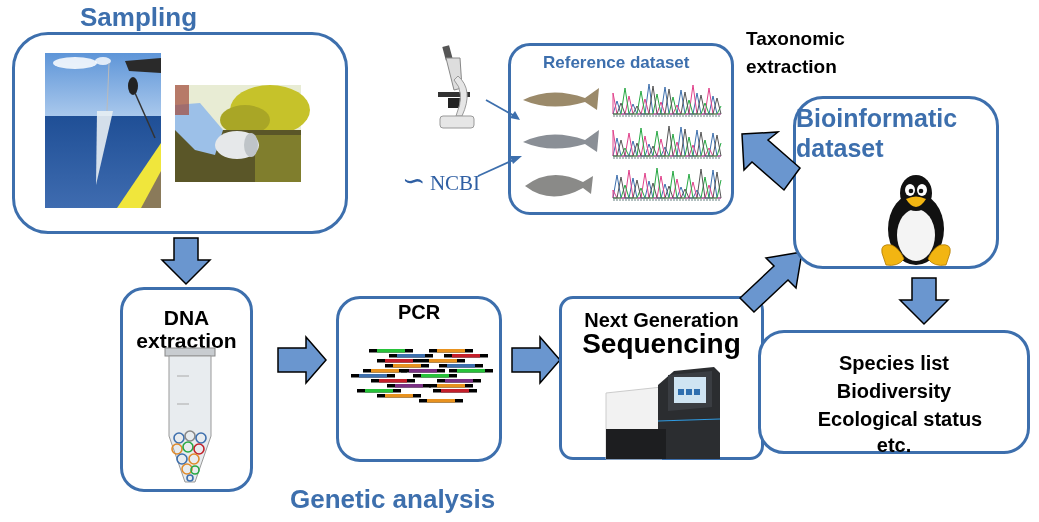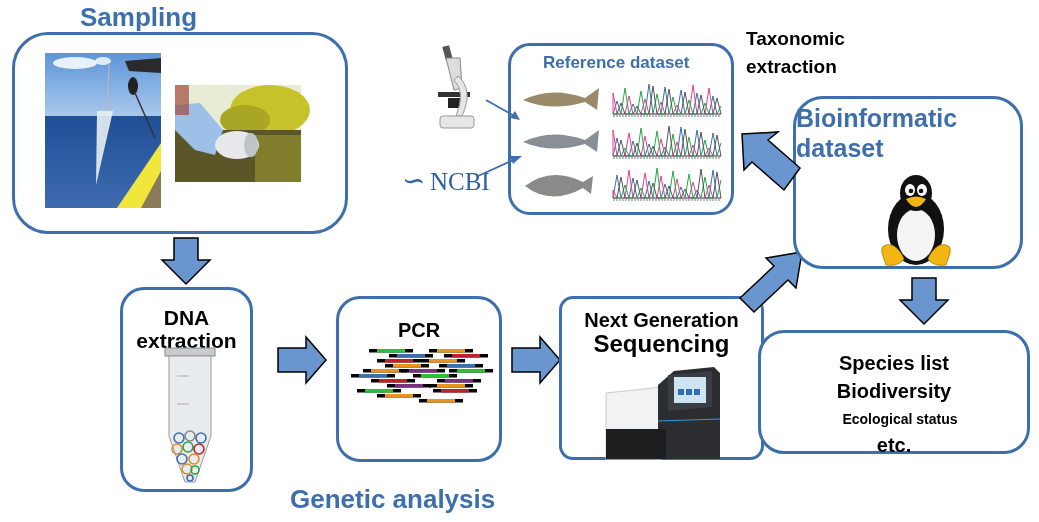--- a/index.html
+++ b/index.html
@@ -80,21 +80,21 @@
       <circle cx="25" cy="130" r="3" stroke="#3d6fad"></circle>
     </g>
   </svg>
 </div>
 
 <svg style="left:276px; top:335px;" width="52" height="52">
   <polygon points="2,13 30,13 30,2 50,25 30,48 30,37 2,37" fill="#6a96cf" stroke="#000" stroke-width="1.5"></polygon>
 </svg>
 
 <div class="box" style="left:336px; top:296px; width:166px; height:166px; border-radius:24px;">
-  <div class="black-title" style="font-size:20px; margin-top:20px;">PCR</div>
+  <div class="black-title" style="font-size:20px; margin-top:2px;">PCR</div>
   <svg id="pcr-reads" style="left:10px; top:50px;" width="150" height="75">
       <g>
         <rect x="20" y="0" width="44" height="3.5" fill="#000"></rect>
         <rect x="28" y="0" width="28" height="3.5" fill="#27c23a"></rect>
       </g>
       <g>
         <rect x="80" y="0" width="44" height="3.5" fill="#000"></rect>
         <rect x="88" y="0" width="28" height="3.5" fill="#e8921f"></rect>
       </g>
       <g>
@@ -177,39 +177,39 @@
 </div>
 
 <svg style="left:510px; top:335px;" width="52" height="52">
   <polygon points="2,13 30,13 30,2 50,25 30,48 30,37 2,37" fill="#6a96cf" stroke="#000" stroke-width="1.5"></polygon>
 </svg>
 
 <div class="abs blue-title" style="left:290px; top:484px; width:260px; font-size:26px;">Genetic analysis</div>
 
 <div class="box" style="left:559px; top:296px; width:205px; height:164px; border-radius:14px;">
   <div class="black-title" style="font-size:20px; margin-top:10px; line-height:23px;">Next Generation</div>
-  <div class="black-title" style="font-size:24px; line-height:23px;">Sequencing</div>
+  <div class="black-title" style="font-size:28px; line-height:23px;">Sequencing</div>
   <svg style="left:40px; top:64px;" width="122" height="96">
     <polygon points="4,30 60,24 60,96 4,96" fill="#f2f2f2" stroke="#ccc" stroke-width="1"></polygon>
     <polygon points="56,22 72,8 112,4 118,10 118,96 56,96" fill="#2b2d30"></polygon>
     <polygon points="66,12 110,8 110,44 66,48" fill="#3a3d42"></polygon>
     <rect x="72" y="14" width="32" height="26" fill="#cfe4f2"></rect>
     <rect x="76" y="26" width="6" height="6" fill="#2f6fb0"></rect>
     <rect x="84" y="26" width="6" height="6" fill="#2f6fb0"></rect>
     <rect x="92" y="26" width="6" height="6" fill="#2f6fb0"></rect>
     <line x1="56" y1="58" x2="118" y2="56" stroke="#2f9ae0" stroke-width="1.2"></line>
     <rect x="4" y="66" width="60" height="30" fill="#1d1e20"></rect>
   </svg>
 </div>
 
 <svg style="left:736px; top:248px;" width="72" height="72">
   <polygon points="4,50 38,18 30,10 66,4 60,40 52,32 18,64" fill="#6a96cf" stroke="#000" stroke-width="1.5"></polygon>
 </svg>
 
-<div class="box" style="left:793px; top:96px; width:230px; height:173px; border-radius:30px;">
+<div class="box" style="left:793px; top:96px; width:206px; height:173px; border-radius:30px;">
   <div class="blue-title" style="font-size:25px; margin-top:4px; line-height:30px;">Bioinformatic</div>
   <div class="blue-title" style="font-size:25px; line-height:30px;">dataset</div>
   <svg style="left:82px; top:74px;" width="76" height="96">
     <ellipse cx="38" cy="56" rx="28" ry="36" fill="#111"></ellipse>
     <ellipse cx="38" cy="62" rx="19" ry="26" fill="#f4f4f4"></ellipse>
     <ellipse cx="38" cy="20" rx="16" ry="18" fill="#111"></ellipse>
     <ellipse cx="32" cy="17" rx="5" ry="6" fill="#fff"></ellipse>
     <ellipse cx="44" cy="17" rx="5" ry="6" fill="#fff"></ellipse>
     <circle cx="33" cy="18" r="2.3" fill="#111"></circle>
     <circle cx="43" cy="18" r="2.3" fill="#111"></circle>
@@ -219,21 +219,21 @@
   </svg>
 </div>
 
 <svg style="left:898px; top:276px;" width="52" height="52">
   <polygon points="14,2 38,2 38,24 50,24 26,48 2,24 14,24" fill="#6a96cf" stroke="#000" stroke-width="1.5"></polygon>
 </svg>
 
 <div class="box" style="left:758px; top:330px; width:272px; height:124px; border-radius:26px; padding-top:16px;">
   <div class="black-title" style="font-size:20px; line-height:28px;">Species list</div>
   <div class="black-title" style="font-size:20px; line-height:28px;">Biodiversity</div>
-  <div class="black-title" style="font-size:14px; line-height:28px;margin-left:12px;">Ecological status</div>
+  <div class="black-title" style="font-size:20px; line-height:28px;margin-left:12px;">Ecological status</div>
   <div class="black-title" style="font-size:20px; line-height:24px;">etc.</div>
 </div>
 
 <svg style="left:740px; top:130px;" width="64" height="64">
   <polygon points="60,38 28,10 38,2 2,4 4,40 12,32 44,60" fill="#6a96cf" stroke="#000" stroke-width="1.5"></polygon>
 </svg>
 
 <div class="abs black-title" style="left:746px; top:28px; font-size:19px; text-align:left;">Taxonomic</div>
 <div class="abs black-title" style="left:746px; top:56px; font-size:19px; text-align:left;">extraction</div>
 
@@ -275,18 +275,18 @@
   <path d="M28,30 Q44,44 32,70 L26,70 Q36,46 24,34 Z" fill="#e6e6e6" stroke="#999" stroke-width="1"></path>
   <rect x="10" y="70" width="34" height="12" rx="3" fill="#e6e6e6" stroke="#999" stroke-width="1"></rect>
 </svg>
 <svg style="left:484px; top:96px;" width="40" height="30">
   <line x1="2" y1="4" x2="34" y2="22" stroke="#3d6fad" stroke-width="1.8"></line>
   <polygon points="36,24 26,22 31,15" fill="#3d6fad"></polygon>
 </svg>
 
 <div class="abs" style="left:402px; top:164px; color:#2f5fa3;">
   <span style="font-family:'DejaVu Serif', serif; font-size:28px;">∽</span>
-  <span style="font-family:'Liberation Serif', serif; font-size:25px;">NCBI</span>
+  <span style="font-family:'Liberation Serif', serif; font-size:21px;">NCBI</span>
 </div>
 <svg style="left:476px; top:152px;" width="50" height="30">
   <line x1="2" y1="24" x2="42" y2="6" stroke="#3d6fad" stroke-width="1.8"></line>
   <polygon points="46,4 37,12 34,4" fill="#3d6fad"></polygon>
 </svg>
 
 </body></html>

